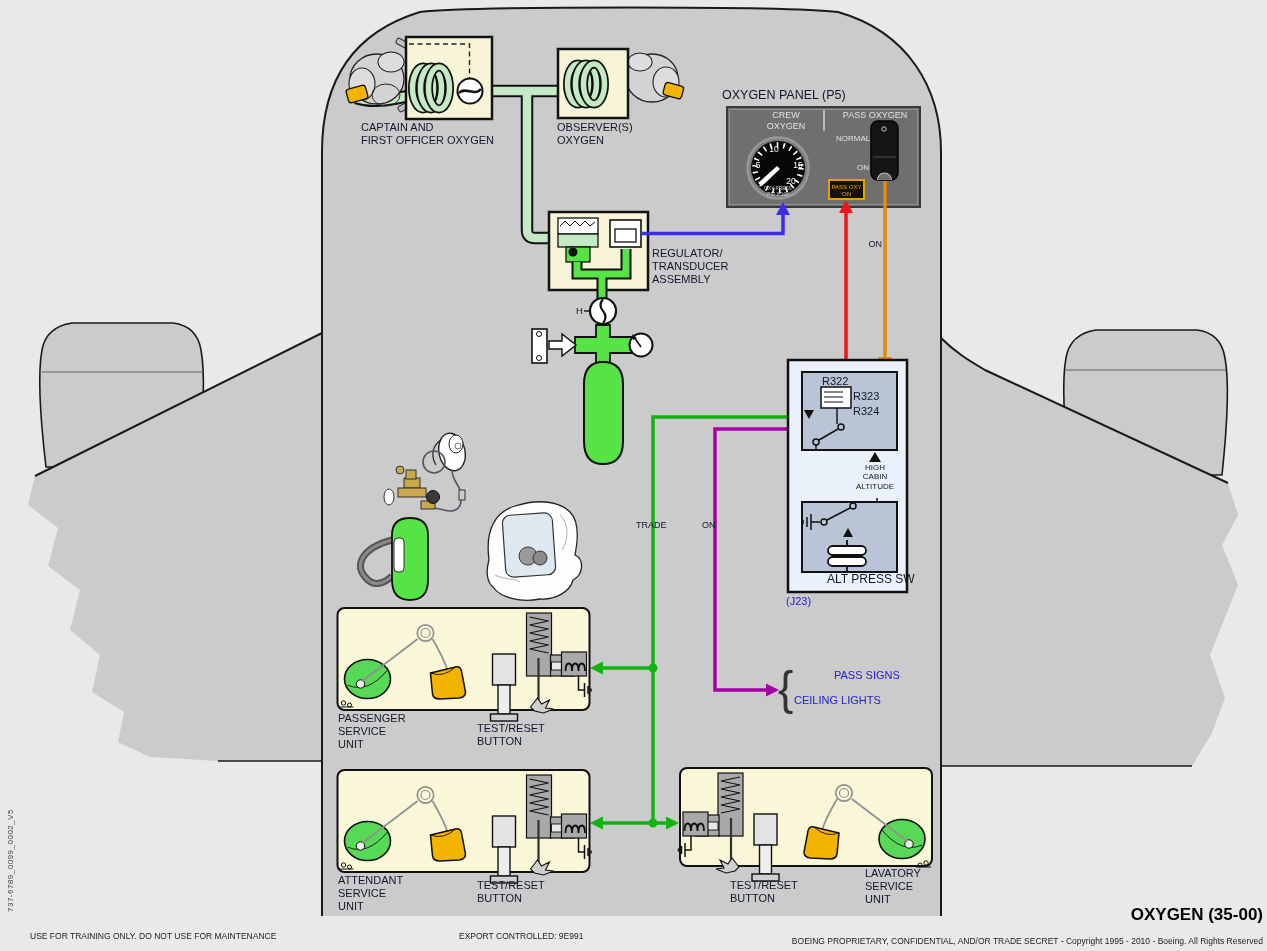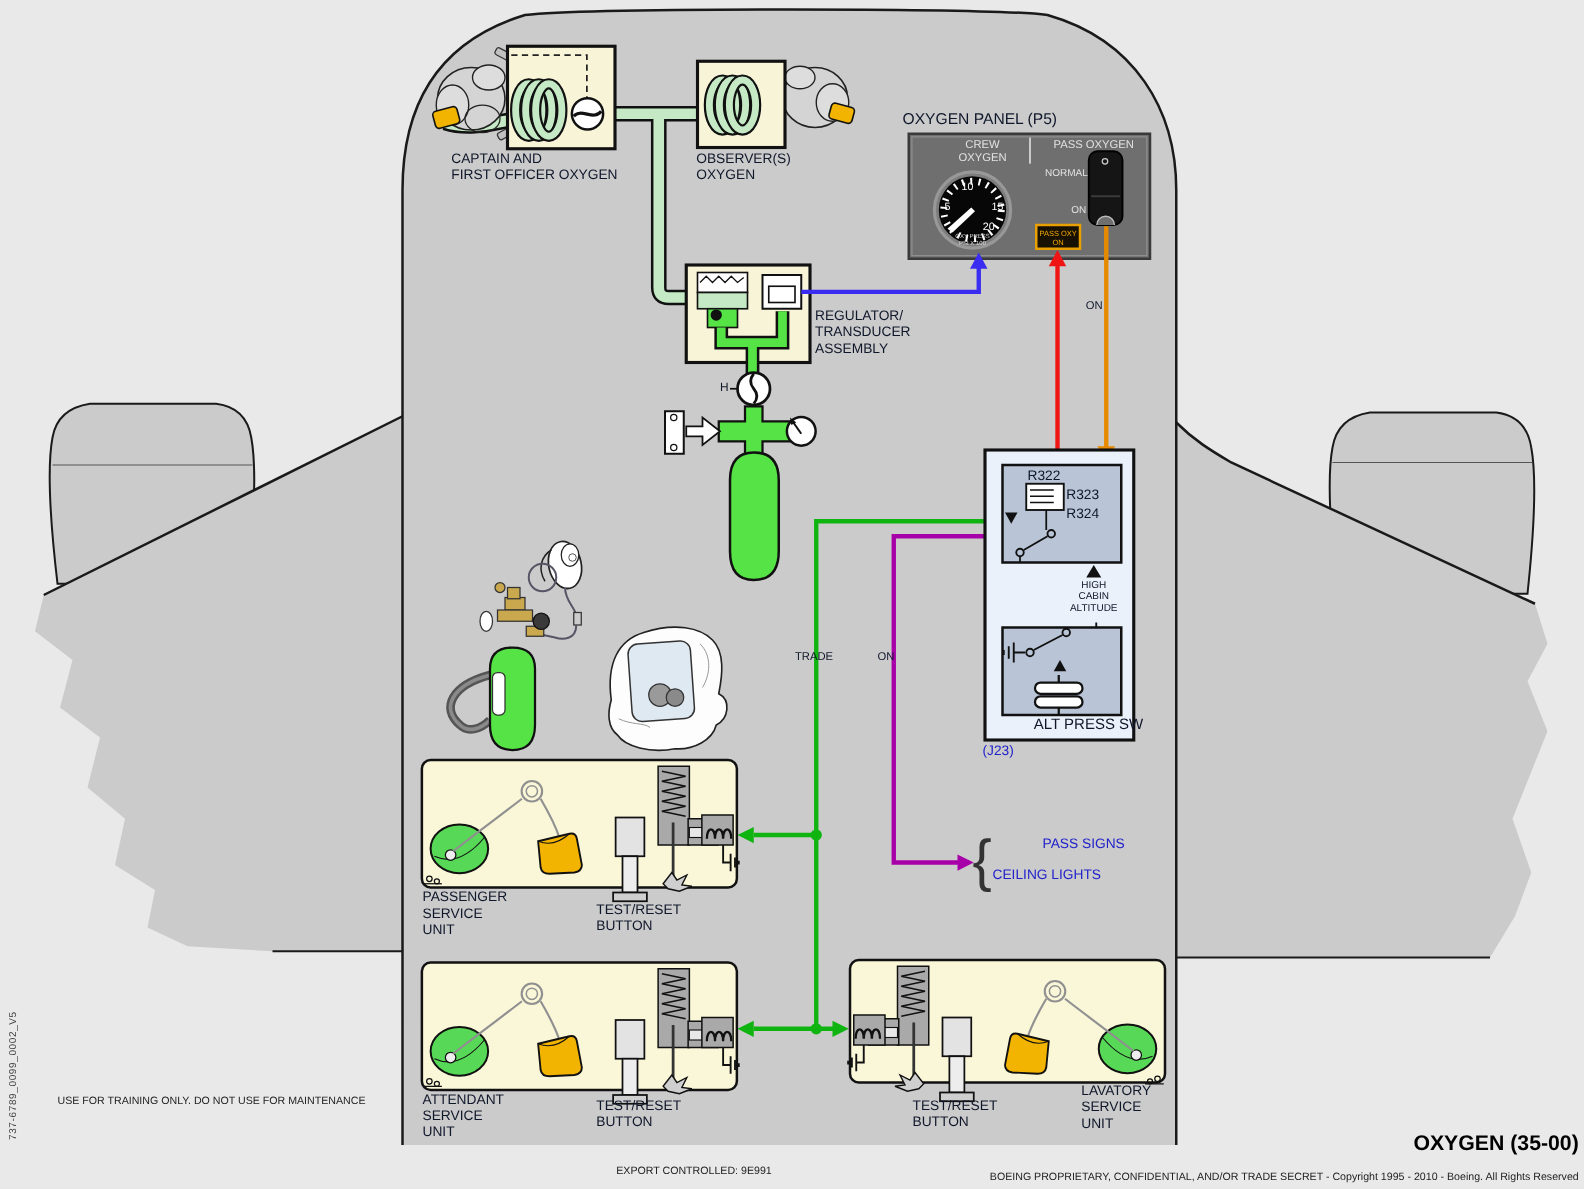--- a/index.html
+++ b/index.html
@@ -380,18 +380,18 @@
 UNIT</div>
 <div class="lbl" style="left:477px;top:879px;">TEST/RESET
 BUTTON</div>
 <div class="lbl" style="left:730px;top:879px;">TEST/RESET
 BUTTON</div>
 <div class="lbl" style="left:865px;top:867px;">LAVATORY
 SERVICE
 UNIT</div>
 
 <div class="lbl vert" style="left:6px;top:912px;">737-6789_0099_0002_V5</div>
-<div class="lbl footer" style="left:30px;top:875px;margin-left:16px;">USE FOR TRAINING ONLY. DO NOT USE FOR MAINTENANCE</div>
-<div class="lbl footer" style="left:459px;top:931px;margin-left:34px;">EXPORT CONTROLLED: 9E991</div>
+<div class="lbl footer" style="left:30px;top:931px;">USE FOR TRAINING ONLY. DO NOT USE FOR MAINTENANCE</div>
+<div class="lbl footer" style="left:459px;top:931px;">EXPORT CONTROLLED: 9E991</div>
 <div class="lbl doc-title rt" style="right:4px;top:905px;">OXYGEN (35-00)</div>
 <div class="lbl footer rt" style="right:4px;top:936px;">BOEING PROPRIETARY, CONFIDENTIAL, AND/OR TRADE SECRET - Copyright 1995 - 2010 - Boeing. All Rights Reserved</div>
 
 </div>
 
 </body></html>

